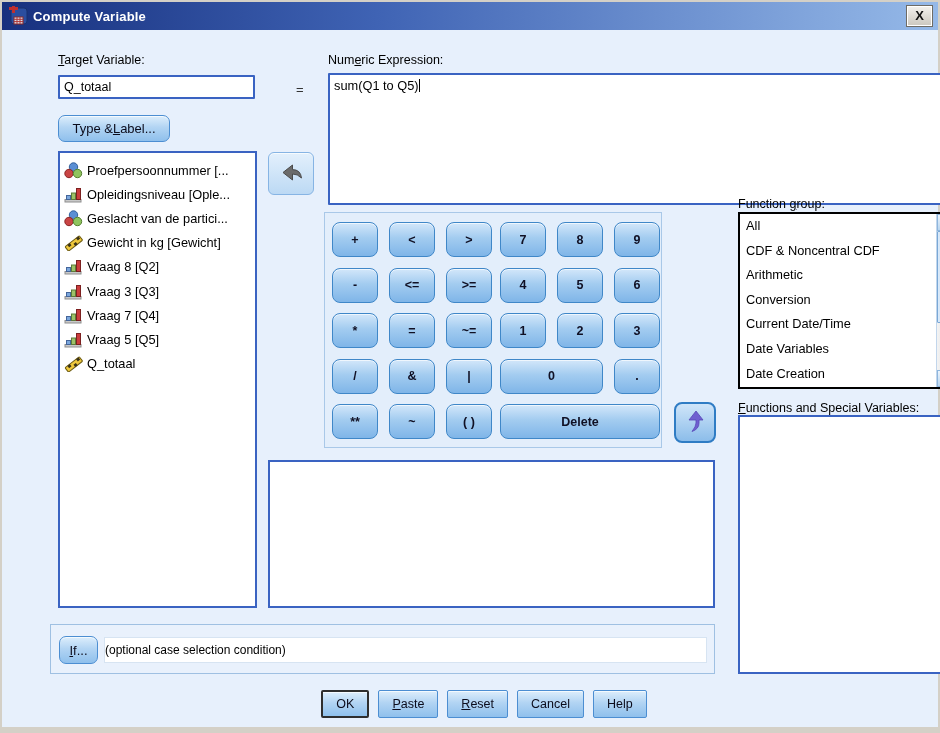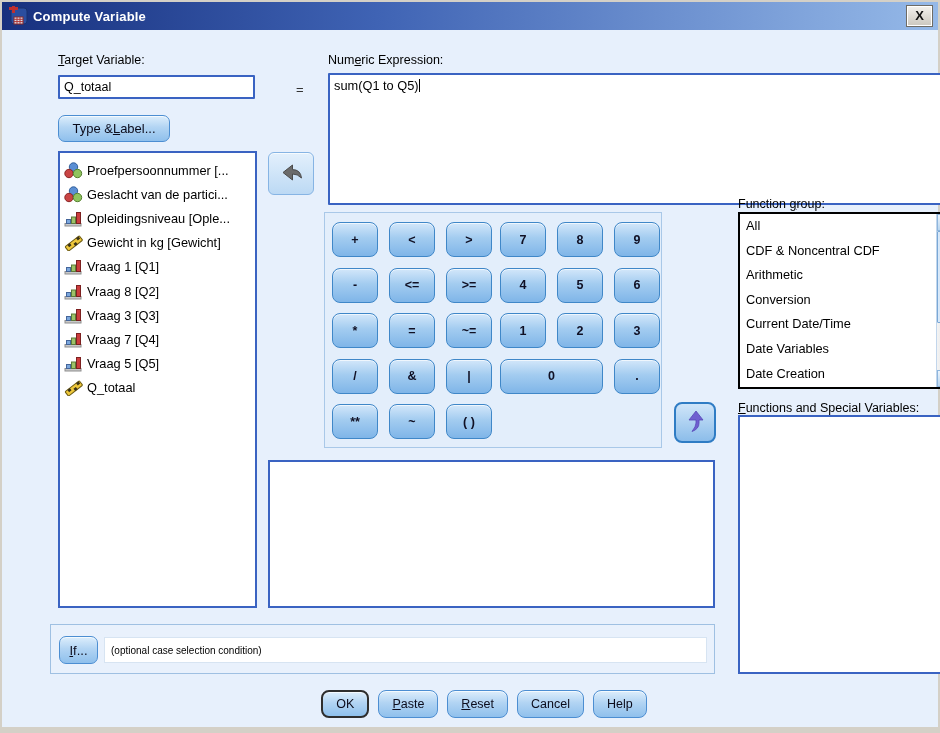--- a/index.html
+++ b/index.html
@@ -102,25 +102,25 @@
   #functions-list{ position:absolute; left:708px; top:383px; width:217px; height:259px;
     background:#fff; border:2px solid #3a63c2; }
 
   #helper-box{ position:absolute; left:238px; top:428px; width:447px; height:148px;
     background:#fff; border:2px solid #3a63c2; }
 
   #if-box{ position:absolute; left:20px; top:592px; width:665px; height:50px;
     border:1px solid #9fc0e2; background:#e9f1fc; }
   #if-btn{ position:absolute; left:8px; top:11px; width:39px; height:28px; }
   #if-field{ position:absolute; left:53px; top:12px; width:603px; height:26px;
-    background:#fff; border:1px solid #d7e4f2; font-size:10px; color:#000;
-    display:flex; align-items:center; padding-left:6px; white-space:nowrap; }
+    background:#fff; border:1px solid #d7e4f2; font-size:12px; color:#000;
+    display:flex; align-items:center; white-space:nowrap; }
 
   #footer{ position:absolute; left:0; right:0; top:658px; display:flex; justify-content:center; gap:9px; }
-  .footer-btn{ height:28px; padding:0 13px; border-radius:8px; font-size:12.5px; }
+  .footer-btn{ height:28px; padding:0 13px; border-radius:2px; font-size:12.5px; }
   .footer-btn.default{ border:2px solid #2e2e2e; }
 
   u{ text-decoration:underline; }
 </style>
 </head>
 <body>
 
 <div class="window">
 
   <div class="titlebar">
@@ -151,61 +151,50 @@
               <circle cx="9.5" cy="5" r="4.2" fill="#5b8fd4" stroke="#33609c"></circle>
               <circle cx="5" cy="11.5" r="4.2" fill="#c94444" stroke="#8a2525"></circle>
               <circle cx="13.5" cy="11.5" r="4.2" fill="#8fc45e" stroke="#558030"></circle>
             </svg>
           </span>
           <span>Proefpersoonnummer [...</span>
         </div>
         <div class="var-item">
           <span class="var-icon">
             <svg width="19" height="17" viewBox="0 0 19 17">
+              <rect x="1" y="13.5" width="16" height="2.5" fill="#c9c9c9" stroke="#8e8e8e"></rect>
+              <rect x="2.5" y="9.5" width="4" height="4" fill="#7ba7dd" stroke="#44659a"></rect>
+              <rect x="7.5" y="7" width="4" height="6.5" fill="#9dc269" stroke="#5e7a3a"></rect>
+              <rect x="12.5" y="2.5" width="4" height="11" fill="#cc3d3d" stroke="#7c2020"></rect>
+            </svg>
+          </span>
+          <span>Opleidingsniveau [Ople...</span>
+        </div>
+        <div class="var-item">
+          <span class="var-icon">
+            <svg width="19" height="17" viewBox="0 0 19 17">
               <circle cx="9.5" cy="5" r="4.2" fill="#5b8fd4" stroke="#33609c"></circle>
               <circle cx="5" cy="11.5" r="4.2" fill="#c94444" stroke="#8a2525"></circle>
               <circle cx="13.5" cy="11.5" r="4.2" fill="#8fc45e" stroke="#558030"></circle>
             </svg>
           </span>
           <span>Geslacht van de partici...</span>
-        </div>
-        <div class="var-item">
-          <span class="var-icon">
-            <svg width="19" height="17" viewBox="0 0 19 17">
-              <rect x="1" y="13.5" width="16" height="2.5" fill="#c9c9c9" stroke="#8e8e8e"></rect>
-              <rect x="2.5" y="9.5" width="4" height="4" fill="#7ba7dd" stroke="#44659a"></rect>
-              <rect x="7.5" y="7" width="4" height="6.5" fill="#9dc269" stroke="#5e7a3a"></rect>
-              <rect x="12.5" y="2.5" width="4" height="11" fill="#cc3d3d" stroke="#7c2020"></rect>
-            </svg>
-          </span>
-          <span>Opleidingsniveau [Ople...</span>
         </div>
         <div class="var-item">
           <span class="var-icon">
             <svg width="19" height="17" viewBox="0 0 19 17">
               <g transform="rotate(-38 9.5 9)">
                 <rect x="0.5" y="6.8" width="18" height="5.6" rx="1" fill="#efc83b" stroke="#6e5c12"></rect>
                 <rect x="3.5" y="6.8" width="3" height="2.8" fill="#3a3218"></rect>
                 <rect x="9" y="9.6" width="3" height="2.8" fill="#3a3218"></rect>
                 <rect x="14.5" y="6.8" width="3" height="2.8" fill="#3a3218"></rect>
               </g>
             </svg>
           </span>
           <span>Gewicht in kg [Gewicht]</span>
-        </div>
-        <div class="var-item">
-          <span class="var-icon">
-            <svg width="19" height="17" viewBox="0 0 19 17">
-              <rect x="1" y="13.5" width="16" height="2.5" fill="#c9c9c9" stroke="#8e8e8e"></rect>
-              <rect x="2.5" y="9.5" width="4" height="4" fill="#7ba7dd" stroke="#44659a"></rect>
-              <rect x="7.5" y="7" width="4" height="6.5" fill="#9dc269" stroke="#5e7a3a"></rect>
-              <rect x="12.5" y="2.5" width="4" height="11" fill="#cc3d3d" stroke="#7c2020"></rect>
-            </svg>
-          </span>
-          <span>Vraag 1 [Q1]</span>
         </div>
         <div class="var-item">
           <span class="var-icon">
             <svg width="19" height="17" viewBox="0 0 19 17">
               <rect x="1" y="13.5" width="16" height="2.5" fill="#c9c9c9" stroke="#8e8e8e"></rect>
               <rect x="2.5" y="9.5" width="4" height="4" fill="#7ba7dd" stroke="#44659a"></rect>
               <rect x="7.5" y="7" width="4" height="6.5" fill="#9dc269" stroke="#5e7a3a"></rect>
               <rect x="12.5" y="2.5" width="4" height="11" fill="#cc3d3d" stroke="#7c2020"></rect>
             </svg>
           </span>
@@ -293,20 +282,21 @@
           <button class="kp-btn">8</button>
           <button class="kp-btn">9</button>
           <button class="kp-btn">4</button>
           <button class="kp-btn">5</button>
           <button class="kp-btn">6</button>
           <button class="kp-btn">1</button>
           <button class="kp-btn">2</button>
           <button class="kp-btn">3</button>
           <button class="kp-btn span2">0</button>
           <button class="kp-btn">.</button>
+          <button class="kp-btn span3">Delete</button>
         </div>
     </div>
 
     <div id="up-arrow-btn">
       <span>
         <svg width="22" height="24" viewBox="0 0 22 24">
           <path d="M12 2 L19 11 H15 V14 Q15 20 8 22.5 Q12 17.5 12 14 V11 H5 Z" fill="#6f5fd0" stroke="#5747b8" stroke-width="0.8"></path>
         </svg>
       </span>
     </div>

